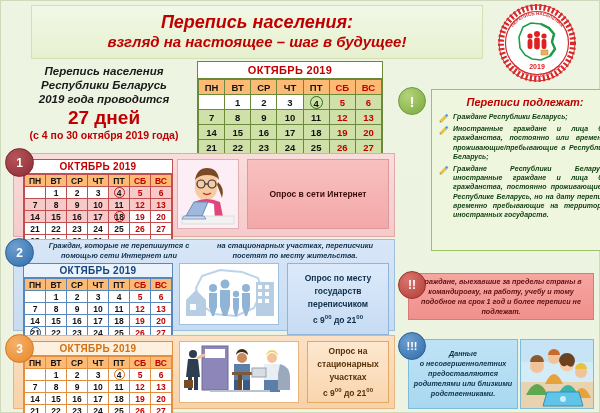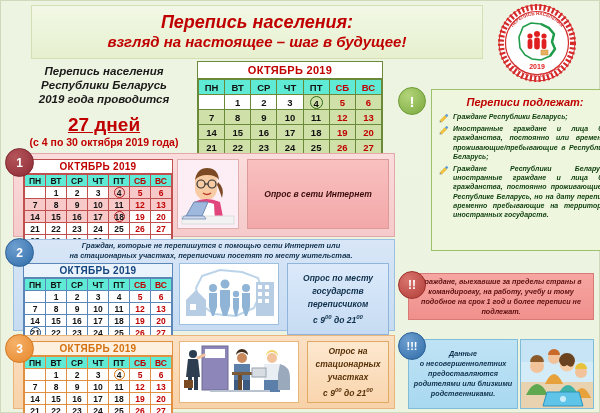--- a/index.html
+++ b/index.html
@@ -23,36 +23,36 @@
   .hline1{color:#c00000;font-weight:bold;font-style:italic;font-size:18px;line-height:19px;}
   .hline2{color:#c00000;font-weight:bold;font-style:italic;font-size:15px;line-height:19px;}
 
   
   .logo{position:absolute;left:484px;top:2px;width:104px;height:80px;}
   .logo svg{display:block;}
 
   
   .intro{position:absolute;left:18px;top:63px;width:170px;text-align:center;}
   .intro .l{display:block;font-style:italic;font-weight:bold;font-size:11.5px;color:#1a1a1a;line-height:14px;}
-  .intro .big{display:block;font-weight:bold;font-size:19px;color:#c00000;line-height:22px;margin-top:8px;text-decoration:underline;}
+  .intro .big{display:block;font-weight:bold;font-size:19px;color:#c00000;line-height:22px;margin-top:1px;}
   .intro .sm{display:block;font-weight:bold;font-size:10.5px;color:#c00000;line-height:13px;}
 
   
   .cal{border:1px solid #6a8a3a;background:#fff;box-sizing:border-box;}
   .cal .caltitle{
     text-align:center;font-weight:bold;font-size:10px;color:#c00000;
     padding:1px 0;border-bottom:1px solid #6a8a3a;background:#fff;letter-spacing:.3px;
   }
   .cal table{border-collapse:collapse;width:100%;}
   .cal td,.cal th{
     border:1px solid #6a8a3a;width:14.28%;height:11px;
     text-align:center;font-size:8.5px;font-weight:bold;color:#111;padding:0;
     font-family:"Liberation Sans",sans-serif;
   }
-  .cal th{background:#5eead4;}
+  .cal th{background:#fdba74;}
   .cal th.we,.cal td.we{color:#c00000;}
   .cal td.hl{background:#cfe0a8;}
   .cal td.circ span{
     display:inline-block;width:11px;height:11px;line-height:11px;
     border:1.2px solid #2e6b16;border-radius:50%;box-sizing:border-box;
   }
 
   
   #cal-main{position:absolute;left:196px;top:60px;width:186px;}
   #cal-main .caltitle{font-size:11px;padding:2px 0;}
@@ -155,35 +155,35 @@
 
   #cal3{position:absolute;left:22px;top:340px;width:150px;border-color:#e09040;}
   #cal3 .caltitle{color:#d4700f;border-bottom-color:#e09040;}
   #cal3 td,#cal3 th{border-color:#e09040;}
   #cal3 .caltitle{background:#fdf0df;}
   #cal3 td.circ span{border-color:#d4700f;}
 
   
   .band2note{
     position:absolute;left:34px;top:239px;width:352px;height:21px;
-    display:flex;flex-direction:column;align-items:center;justify-content:center;
+    display:flex;flex-direction:row;align-items:center;justify-content:center;
   }
   .band2note span{font-size:7.4px;line-height:9.5px;font-style:italic;font-weight:bold;color:#0d2e4a;text-align:center;}
 
   
   .pic{position:absolute;background:#fff;border:1px solid #d8b7b7;overflow:hidden;box-sizing:border-box;}
   #pic1{left:176px;top:158px;width:62px;height:70px;border-color:#e0b0b0;}
   #pic2{left:178px;top:262px;width:100px;height:62px;border-color:#9dbfe0;}
   #pic3{left:178px;top:340px;width:120px;height:62px;border-color:#e8b57c;}
 
   .cta{
     position:absolute;box-sizing:border-box;display:flex;align-items:center;
     justify-content:center;text-align:center;
   }
-  .cta p{margin:0;font-style:italic;font-weight:bold;}
+  .cta p{margin:0;font-weight:bold;}
   #cta1{left:246px;top:158px;width:142px;height:70px;
         background:linear-gradient(180deg,#f9c0c0,#f3a8a8);border:1px solid #dd9a9a;}
   #cta1 p{font-size:8.5px;line-height:12px;color:#3a0c0c;}
   #cta2{left:286px;top:262px;width:102px;height:72px;
         background:linear-gradient(180deg,#dceafb,#c6dbf2);border:1px solid #8fb5dd;}
   #cta2 p{font-size:8.5px;line-height:13px;color:#0d2e4a;}
   #cta3{left:306px;top:340px;width:82px;height:62px;
         background:linear-gradient(180deg,#fde8cf,#f9d5ae);border:1px solid #e0a964;}
   #cta3 p{font-size:8.5px;line-height:13px;color:#5a3208;}
   sup{font-size:6px;vertical-align:super;}

